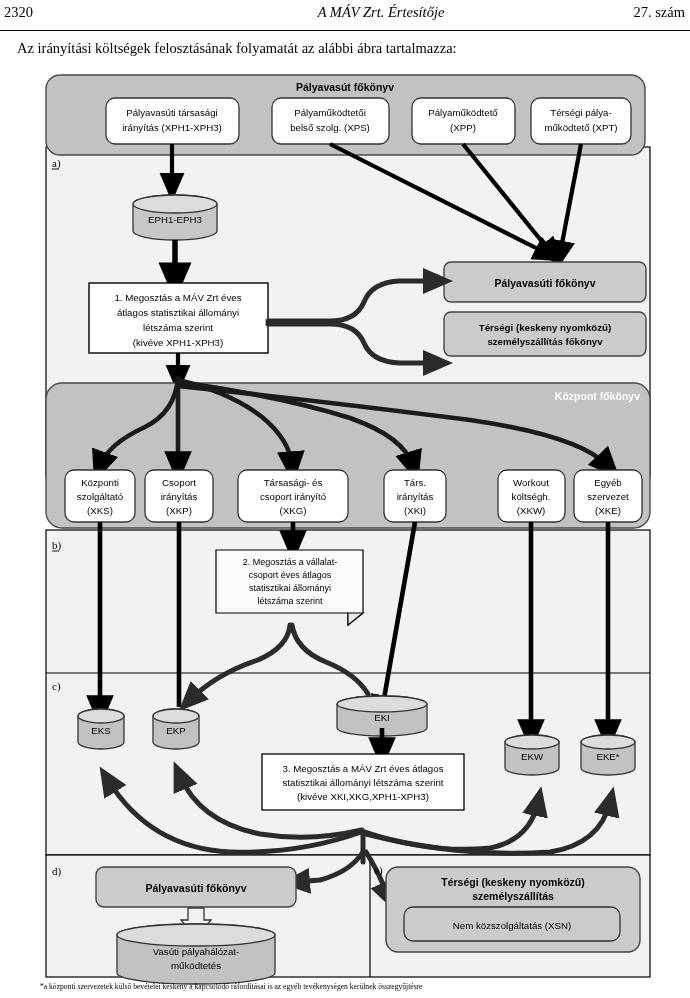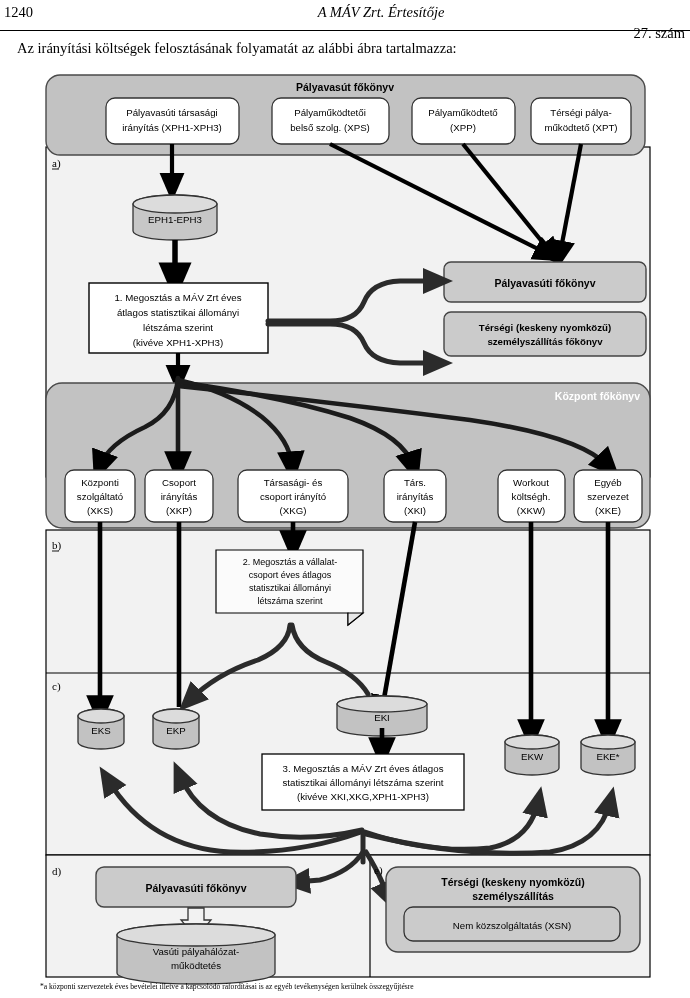--- a/index.html
+++ b/index.html
@@ -16,21 +16,21 @@
     border-bottom:1.5px solid #000;
   }
   .pg-header .hnum-left {
     position:absolute; left:4px; top:0; font-size:14.5px; color:#000;
   }
   .pg-header .htitle {
     position:absolute; left:0; top:0; width:690px; text-align:center;
     font-style:italic; font-size:14.5px; color:#000;padding-left:36px;
   }
   .pg-header .hnum-right {
-    position:absolute; right:5px; top:0; font-size:14.5px; color:#000;margin-top:21px;
+    position:absolute; right:5px; top:0; font-size:14.5px; color:#000;
   }
   .intro {
     position:absolute; left:17px; top:40px; width:660px;
     font-size:14.5px; color:#000;
   }
   
   .figure { position:absolute; left:0; top:62px; width:630px; height:936px; }
   .figure svg { display:block; }
   .footnote {
     position:absolute; left:40px; top:982px; width:620px;
@@ -42,21 +42,21 @@
   .t10 { font-size:9.7px; }
   .t9  { font-size:9.0px; }
   .bold { font-weight:bold; }
   .white { fill:#ffffff; }
   .sec { font-family:"Liberation Serif", serif; font-size:11px; fill:#000; }
 </style>
 </head>
 <body>
 
 <div class="pg-header">
-  <span class="hnum-left">1240</span>
+  <span class="hnum-left">2320</span>
   <span class="htitle">A MÁV Zrt. Értesítője</span>
   <span class="hnum-right">27. szám</span>
 </div>
 
 <div class="intro">Az irányítási költségek felosztásának folyamatát az alábbi ábra tartalmazza:</div>
 
 <div class="figure">
 <svg width="690" height="936" viewBox="0 0 690 936" xmlns="http://www.w3.org/2000/svg">
   <defs>
     <marker id="ah" markerWidth="7" markerHeight="7" refX="3.2" refY="3" orient="auto">
@@ -284,13 +284,13 @@
   <g>
     <rect x="386" y="805" width="254" height="85" rx="12" ry="12" fill="#cbcbcb" stroke="#444" stroke-width="1.4"></rect>
     <text class="t t11 bold" x="513" y="824" text-anchor="middle">Térségi (keskeny nyomközű)</text>
     <text class="t t11 bold" x="513" y="838" text-anchor="middle">személyszállítás</text>
     <rect x="404" y="845" width="216" height="34" rx="9" ry="9" fill="#cbcbcb" stroke="#333" stroke-width="1.3"></rect>
     <text class="t t10" x="512" y="867" text-anchor="middle">Nem közszolgáltatás (XSN)</text>
   </g>
 </svg>
 </div>
 
-<div class="footnote">*a központi szervezetek éves bevételei illetve a kapcsolódó ráfordításai is az egyéb tevékenységen kerülnek összegyűjtésre</div>
+<div class="footnote">*a központi szervezetek külső bevételei keskeny a kapcsolódó ráfordításai is az egyéb tevékenységen kerülnek összegyűjtésre</div>
 
 </body></html>

